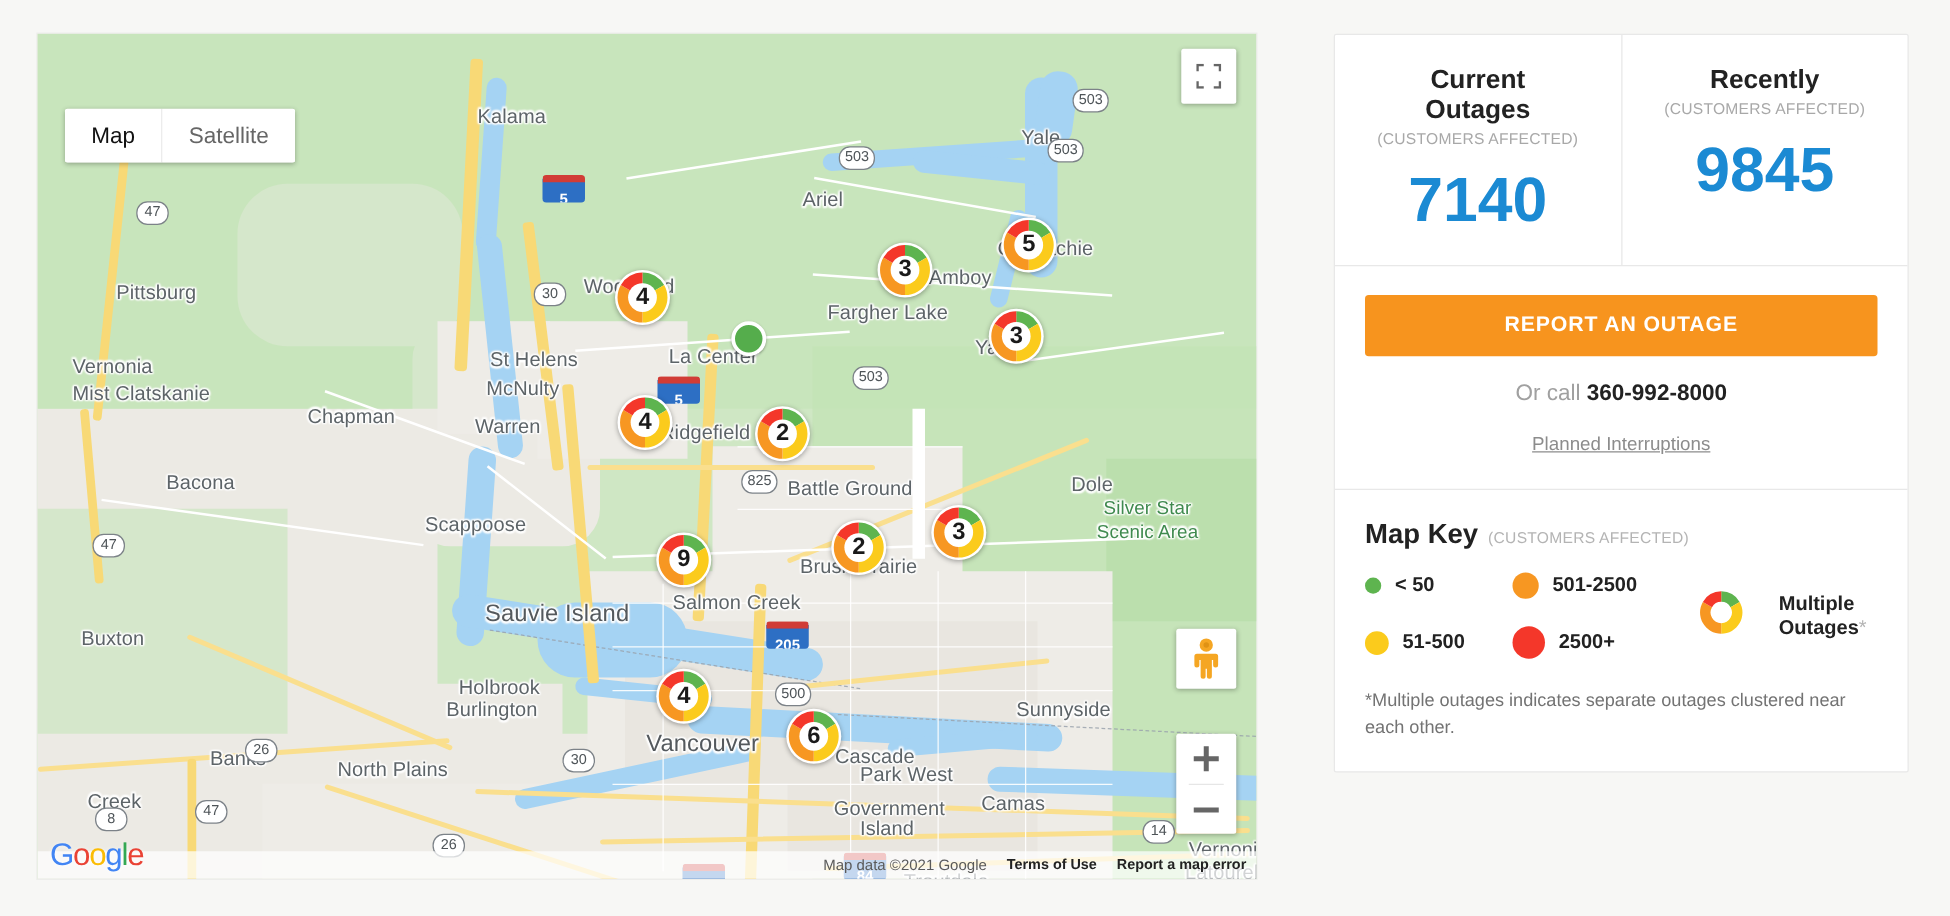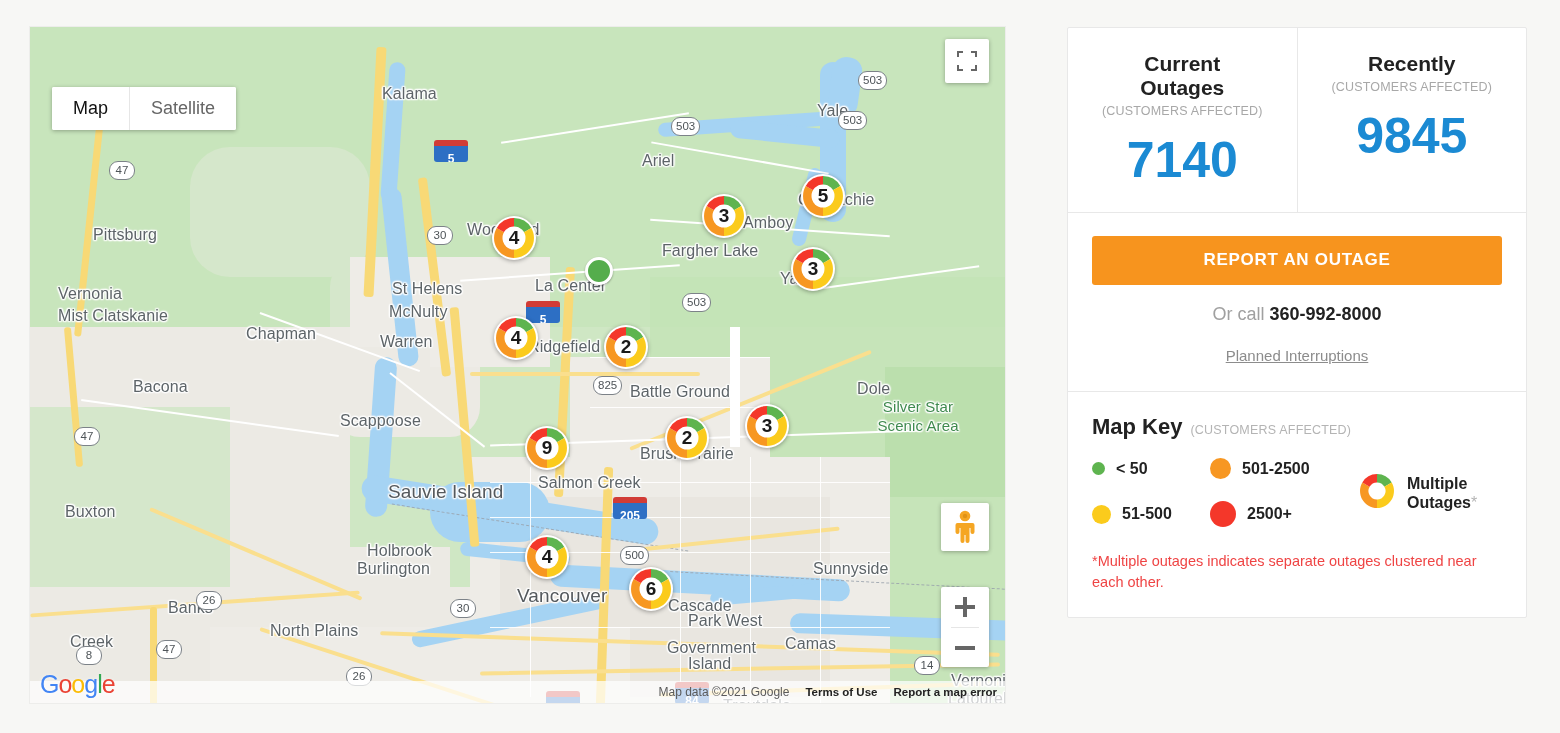--- a/index.html
+++ b/index.html
@@ -332,28 +332,28 @@
 
   .legend-grid {
     display: grid;
     grid-template-columns: 118px 145px 1fr;
     row-gap: 22px;
     align-items: center;
   }
   .legend-item { display: flex; align-items: center; gap: 11px; }
   .legend-dot { border-radius: 50%; flex: none; }
   .legend-label { font-size: 16px; font-weight: bold; color: #222; white-space: nowrap; }
-  .legend-multi { display: flex; align-items: center; gap: 8px; grid-row: span 2; }
+  .legend-multi { display: flex; align-items: center; gap: 24px; grid-row: span 2; }
   .multi-label { font-size: 16px; font-weight: bold; color: #222; line-height: 19px; }
   .multi-label .star { color: #b4b4b4; font-weight: normal; }
 
   .footnote {
     margin-top: 24px;
     font-size: 14.5px;
-    color: #ef4444;
+    color: #737373;
     line-height: 21px;
   }
 </style>
 </head>
 <body>
 
 <div class="page">
 
   <div class="map-wrap">
     <div class="map-canvas">
@@ -464,21 +464,21 @@
           <div class="lbl big" style="left: 358px; top: 454px;">Sauvie Island</div>
           <div class="lbl mid" style="left: 508px; top: 447px;">Salmon Creek</div>
           <div class="lbl mid" style="left: 35px; top: 476px;">Buxton</div>
           <div class="lbl mid" style="left: 337px; top: 515px;">Holbrook</div>
           <div class="lbl mid" style="left: 327px; top: 533px;">Burlington</div>
           <div class="lbl mid" style="left: 783px; top: 533px;">Sunnyside</div>
           <div class="lbl big" style="left: 487px; top: 558px;">Vancouver</div>
           <div class="lbl mid" style="left: 638px; top: 570px;">Cascade</div>
           <div class="lbl mid" style="left: 630px; top: 585px; margin-left: 28px;">Park West</div>
           <div class="lbl mid" style="left: 138px; top: 572px;">Banks</div>
-          <div class="lbl mid" style="left: 196px; top: 595px; padding-left: 44px;">North Plains</div>
+          <div class="lbl mid" style="left: 196px; top: 581px; padding-left: 44px;">North Plains</div>
           <div class="lbl mid" style="left: 755px; top: 608px;">Camas</div>
           <div class="lbl mid" style="left: 637px; top: 612px;">Government</div>
           <div class="lbl mid" style="left: 658px; top: 628px;">Island</div>
           <div class="lbl mid" style="left: 40px; top: 606px;">Creek</div>
           <div class="lbl mid" style="left: 693px; top: 670px;">Troutdale</div>
           <div class="lbl mid" style="left: 918px; top: 663px;">Latourell</div>
           <div class="lbl mid" style="left: 921px; top: 645px;">Vernonia</div>
         </div>
       <div id="park-labels">
           <div class="lbl park" style="left: 888px; top: 370px; transform: translateX(-50%);">

